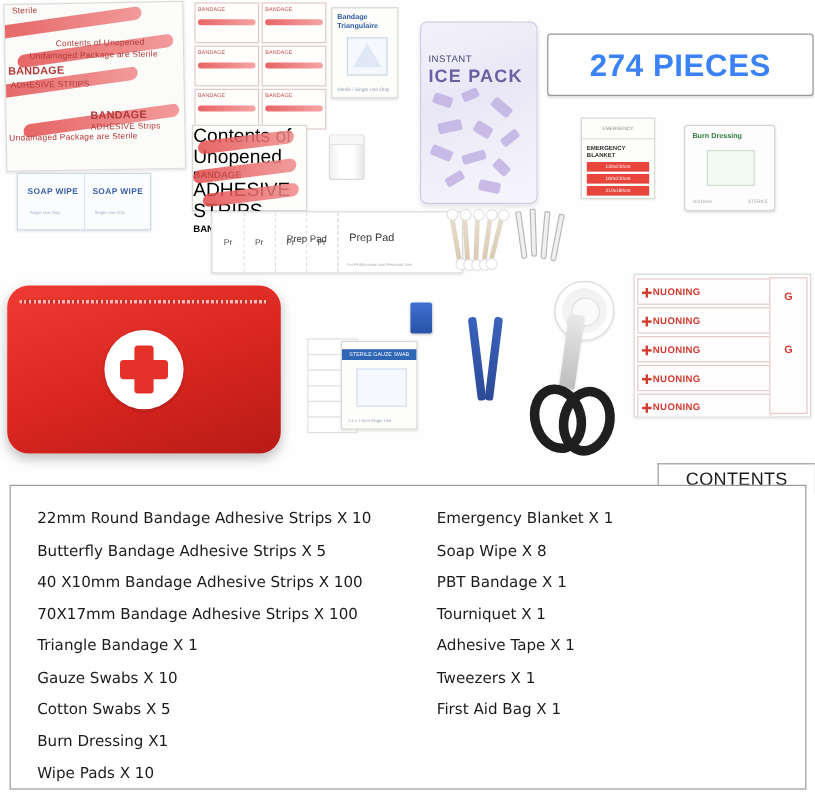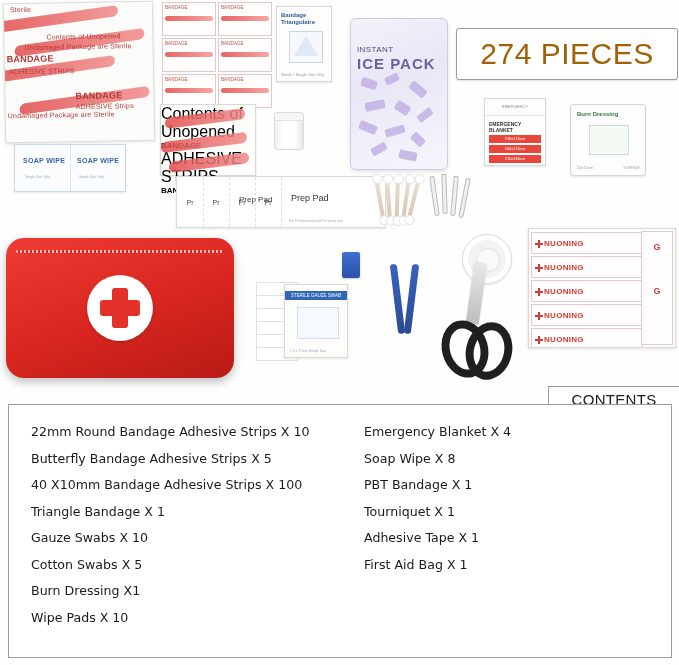--- a/index.html
+++ b/index.html
@@ -139,23 +139,23 @@
     left: 456px; top: 28px; width: 222px; height: 52px;
     background: #ffffff;
     border: 1px solid #9a9a9a;
     border-radius: 3px;
     box-shadow: 0 1px 2px rgba(0,0,0,.12);
     display: flex;
     align-items: center;
     justify-content: center;
   }
   #pieces-badge .txt {
-    font-size: 30px;
-    font-weight: normal;
-    color: #a16207;
+    font-size: 26px;
+    font-weight: bold;
+    color: #3b82f6;
     letter-spacing: .5px;
   }
 
   
   #emergency-blanket-box {
     left: 484px; top: 98px; width: 62px; height: 68px;
   }
   #emergency-blanket-box .eb-top {
     position: absolute; left: 0; right: 0; top: 0; height: 17px;
     border-bottom: 1px solid #e2e2de;
@@ -649,29 +649,31 @@
 
   <div class="box" id="contents-tab">
     <span class="txt">CONTENTS</span>
   </div>
 
   <div class="box" id="contents-panel">
     <div class="col left">
       <div class="item">22mm Round Bandage Adhesive Strips X 10</div>
       <div class="item">Butterfly Bandage Adhesive Strips X 5</div>
       <div class="item">40 X10mm Bandage Adhesive Strips X 100</div>
+      <div class="item">70X17mm Bandage Adhesive Strips X 100</div>
       <div class="item">Triangle Bandage X 1</div>
       <div class="item">Gauze Swabs X 10</div>
       <div class="item">Cotton Swabs X 5</div>
       <div class="item">Burn Dressing X1</div>
       <div class="item">Wipe Pads X 10</div>
     </div>
     <div class="col right">
-      <div class="item">Emergency Blanket X 4</div>
+      <div class="item">Emergency Blanket X 1</div>
       <div class="item">Soap Wipe X 8</div>
       <div class="item">PBT Bandage X 1</div>
       <div class="item">Tourniquet X 1</div>
       <div class="item">Adhesive Tape X 1</div>
+      <div class="item">Tweezers X 1</div>
       <div class="item">First Aid Bag X 1</div>
     </div>
   </div>
 
 </div>
 
 </body></html>

